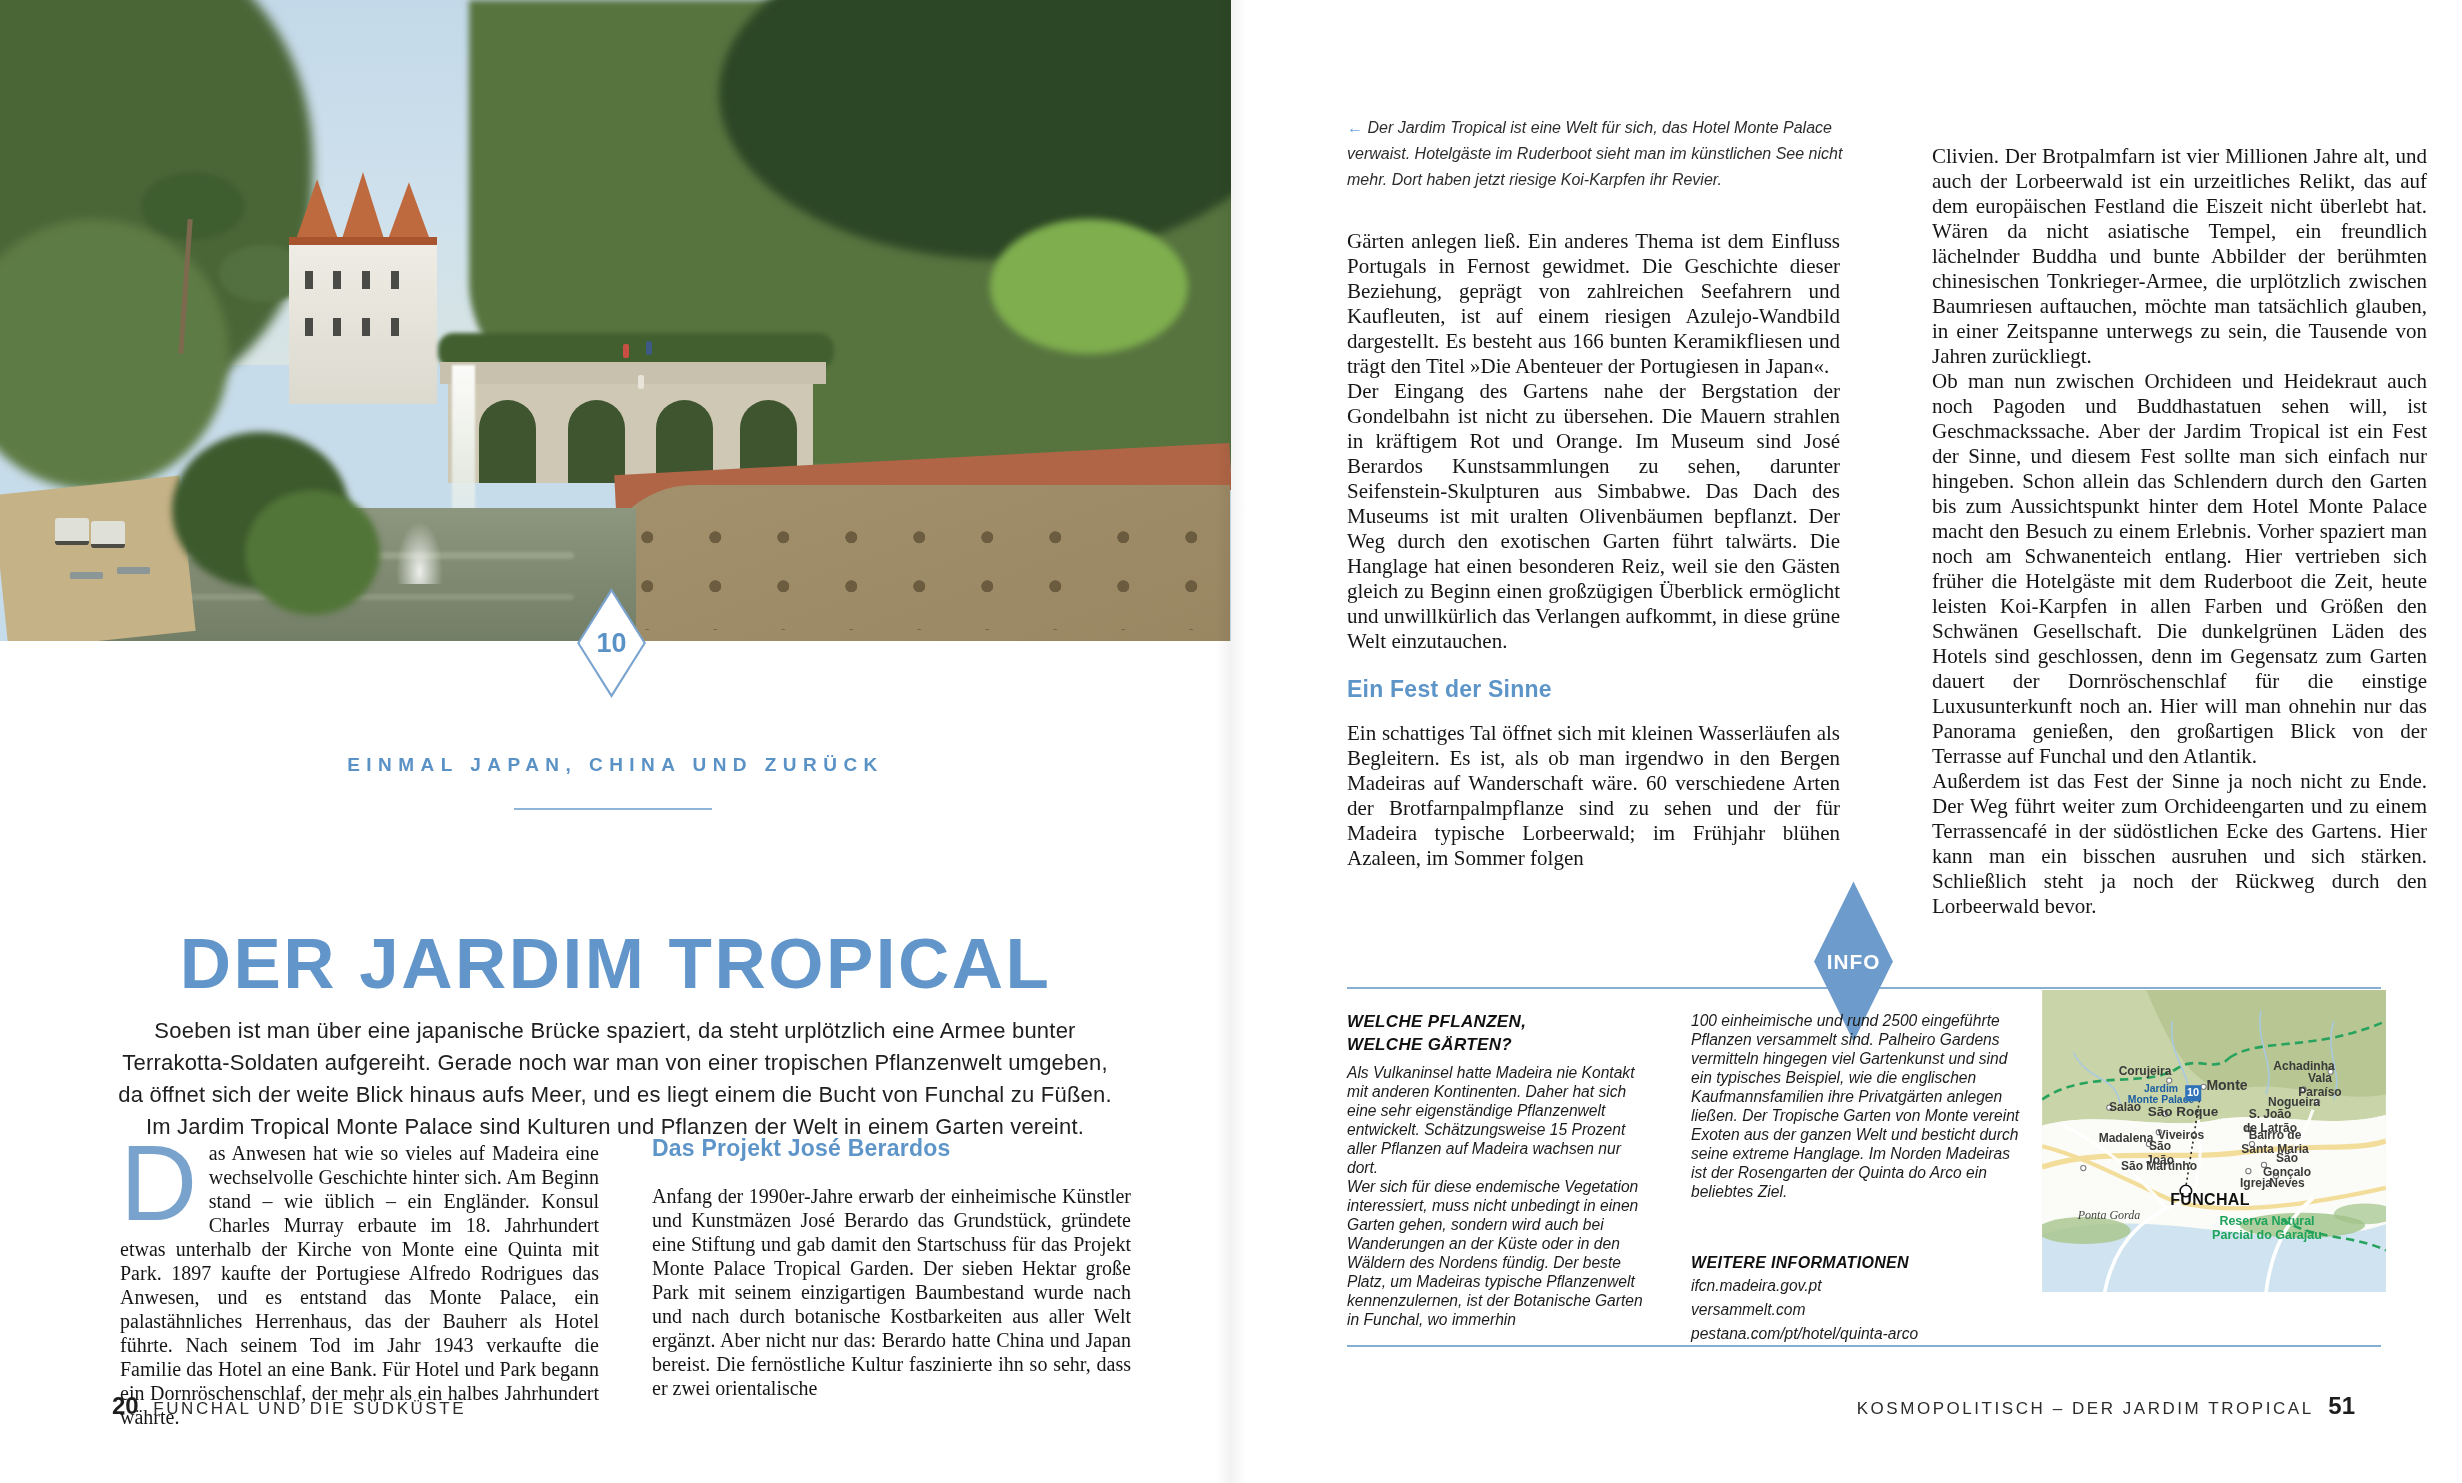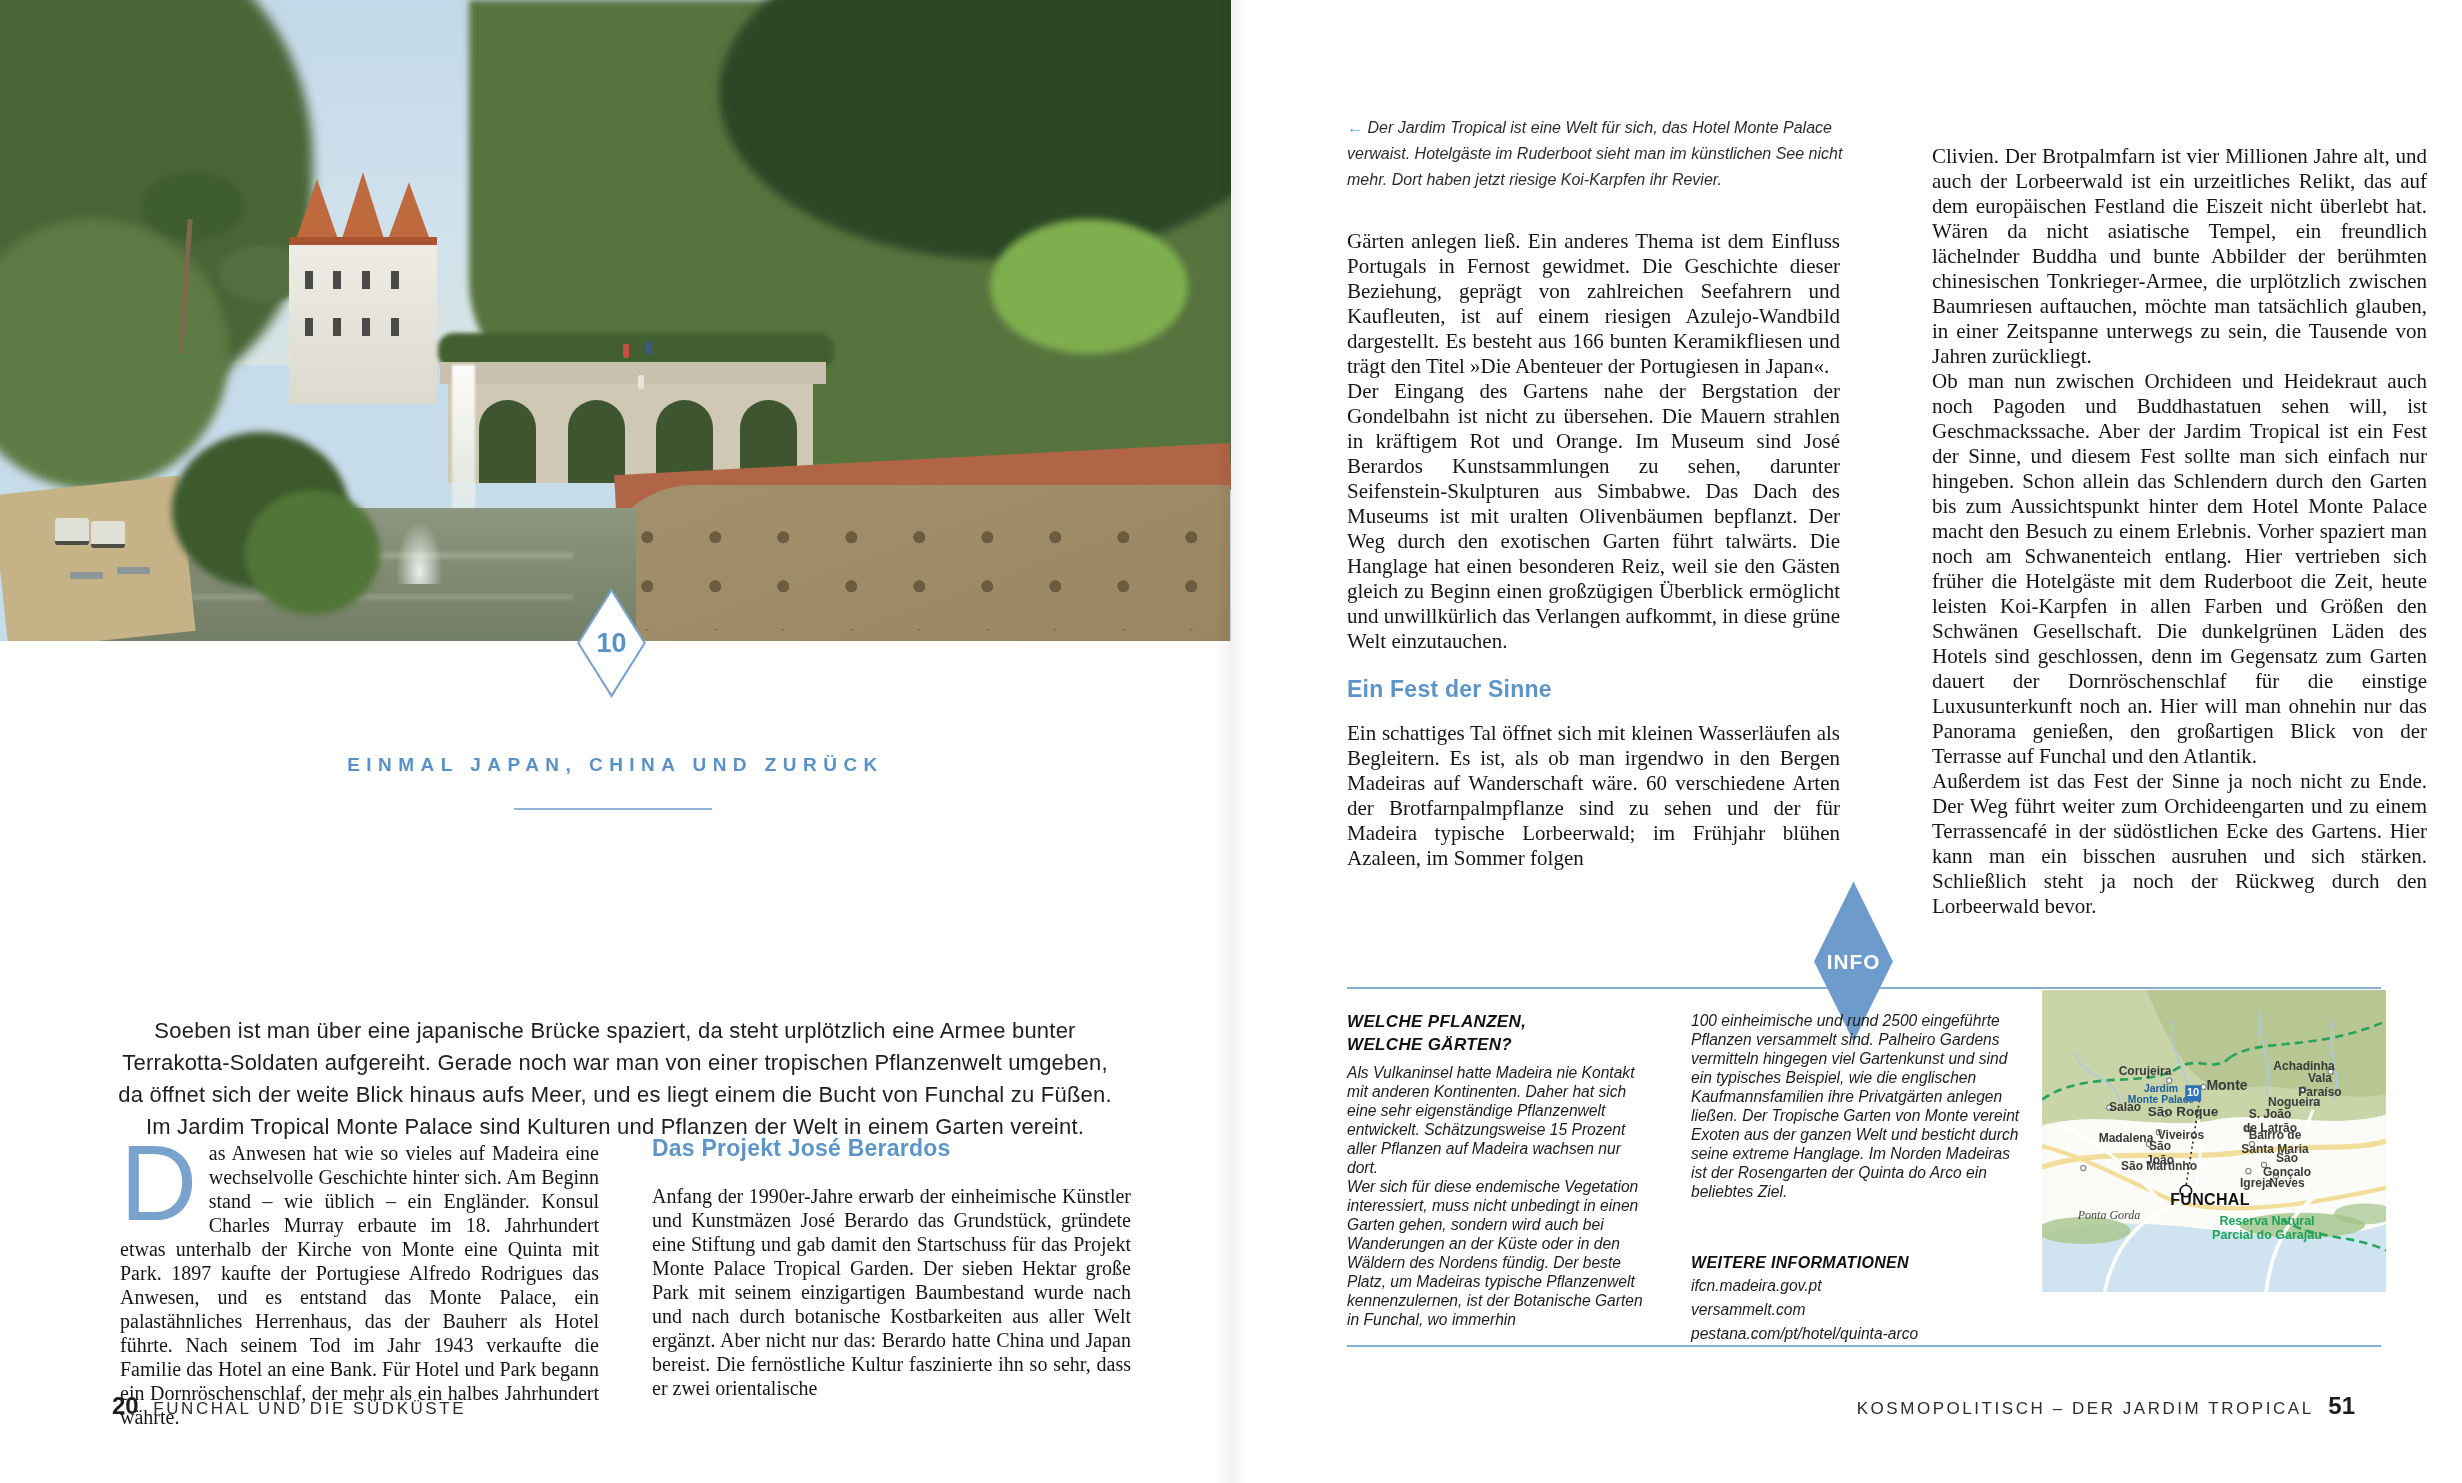--- a/index.html
+++ b/index.html
@@ -161,20 +161,21 @@
   <svg class="abs badge10" viewBox="0 0 136 212">
     <polygon points="68,4 132,106 68,208 4,106" fill="#ffffff" stroke="#7aa4cf" stroke-width="4"></polygon>
     <text x="68" y="124" text-anchor="middle" font-family="Liberation Sans,sans-serif" font-size="52" font-weight="bold" fill="#5b92c6">10</text>
   </svg>
 
   <div class="abs kicker">EINMAL JAPAN, CHINA UND ZURÜCK</div>
   <div class="abs kicker-rule"></div>
 
   <h1 class="abs title" style="margin:0;">
     <br>
+    <span>DER JARDIM TROPICAL</span>
   </h1>
 
   <p class="abs intro" style="margin:0;">Soeben ist man über eine japanische Brücke spaziert, da steht urplötzlich eine Armee bunter Terrakotta-Soldaten aufgereiht. Gerade noch war man von einer tropischen Pflanzenwelt umgeben, da öffnet sich der weite Blick hinaus aufs Meer, und es liegt einem die Bucht von Funchal zu Füßen. Im Jardim Tropical Monte Palace sind Kulturen und Pflanzen der Welt in einem Garten vereint.</p>
 
   <div class="abs serif colL1">
     <span class="dropcap">D</span><span>as Anwesen hat wie so vieles auf Madeira eine wechselvolle Geschichte hinter sich. Am Beginn stand – wie üblich – ein Engländer. Konsul Charles Murray erbaute im 18. Jahrhundert etwas unterhalb der Kirche von Monte eine Quinta mit Park. 1897 kaufte der Portugiese Alfredo Rodrigues das Anwesen, und es entstand das Monte Palace, ein palastähnliches Herrenhaus, das der Bauherr als Hotel führte. Nach seinem Tod im Jahr 1943 verkaufte die Familie das Hotel an eine Bank. Für Hotel und Park begann ein Dornröschenschlaf, der mehr als ein halbes Jahrhundert währte.</span>
   </div>
 
   <div class="abs colL2">
     <h2 class="subhead" style="margin:0 0 22px 0;">Das Projekt José Berardos</h2>

